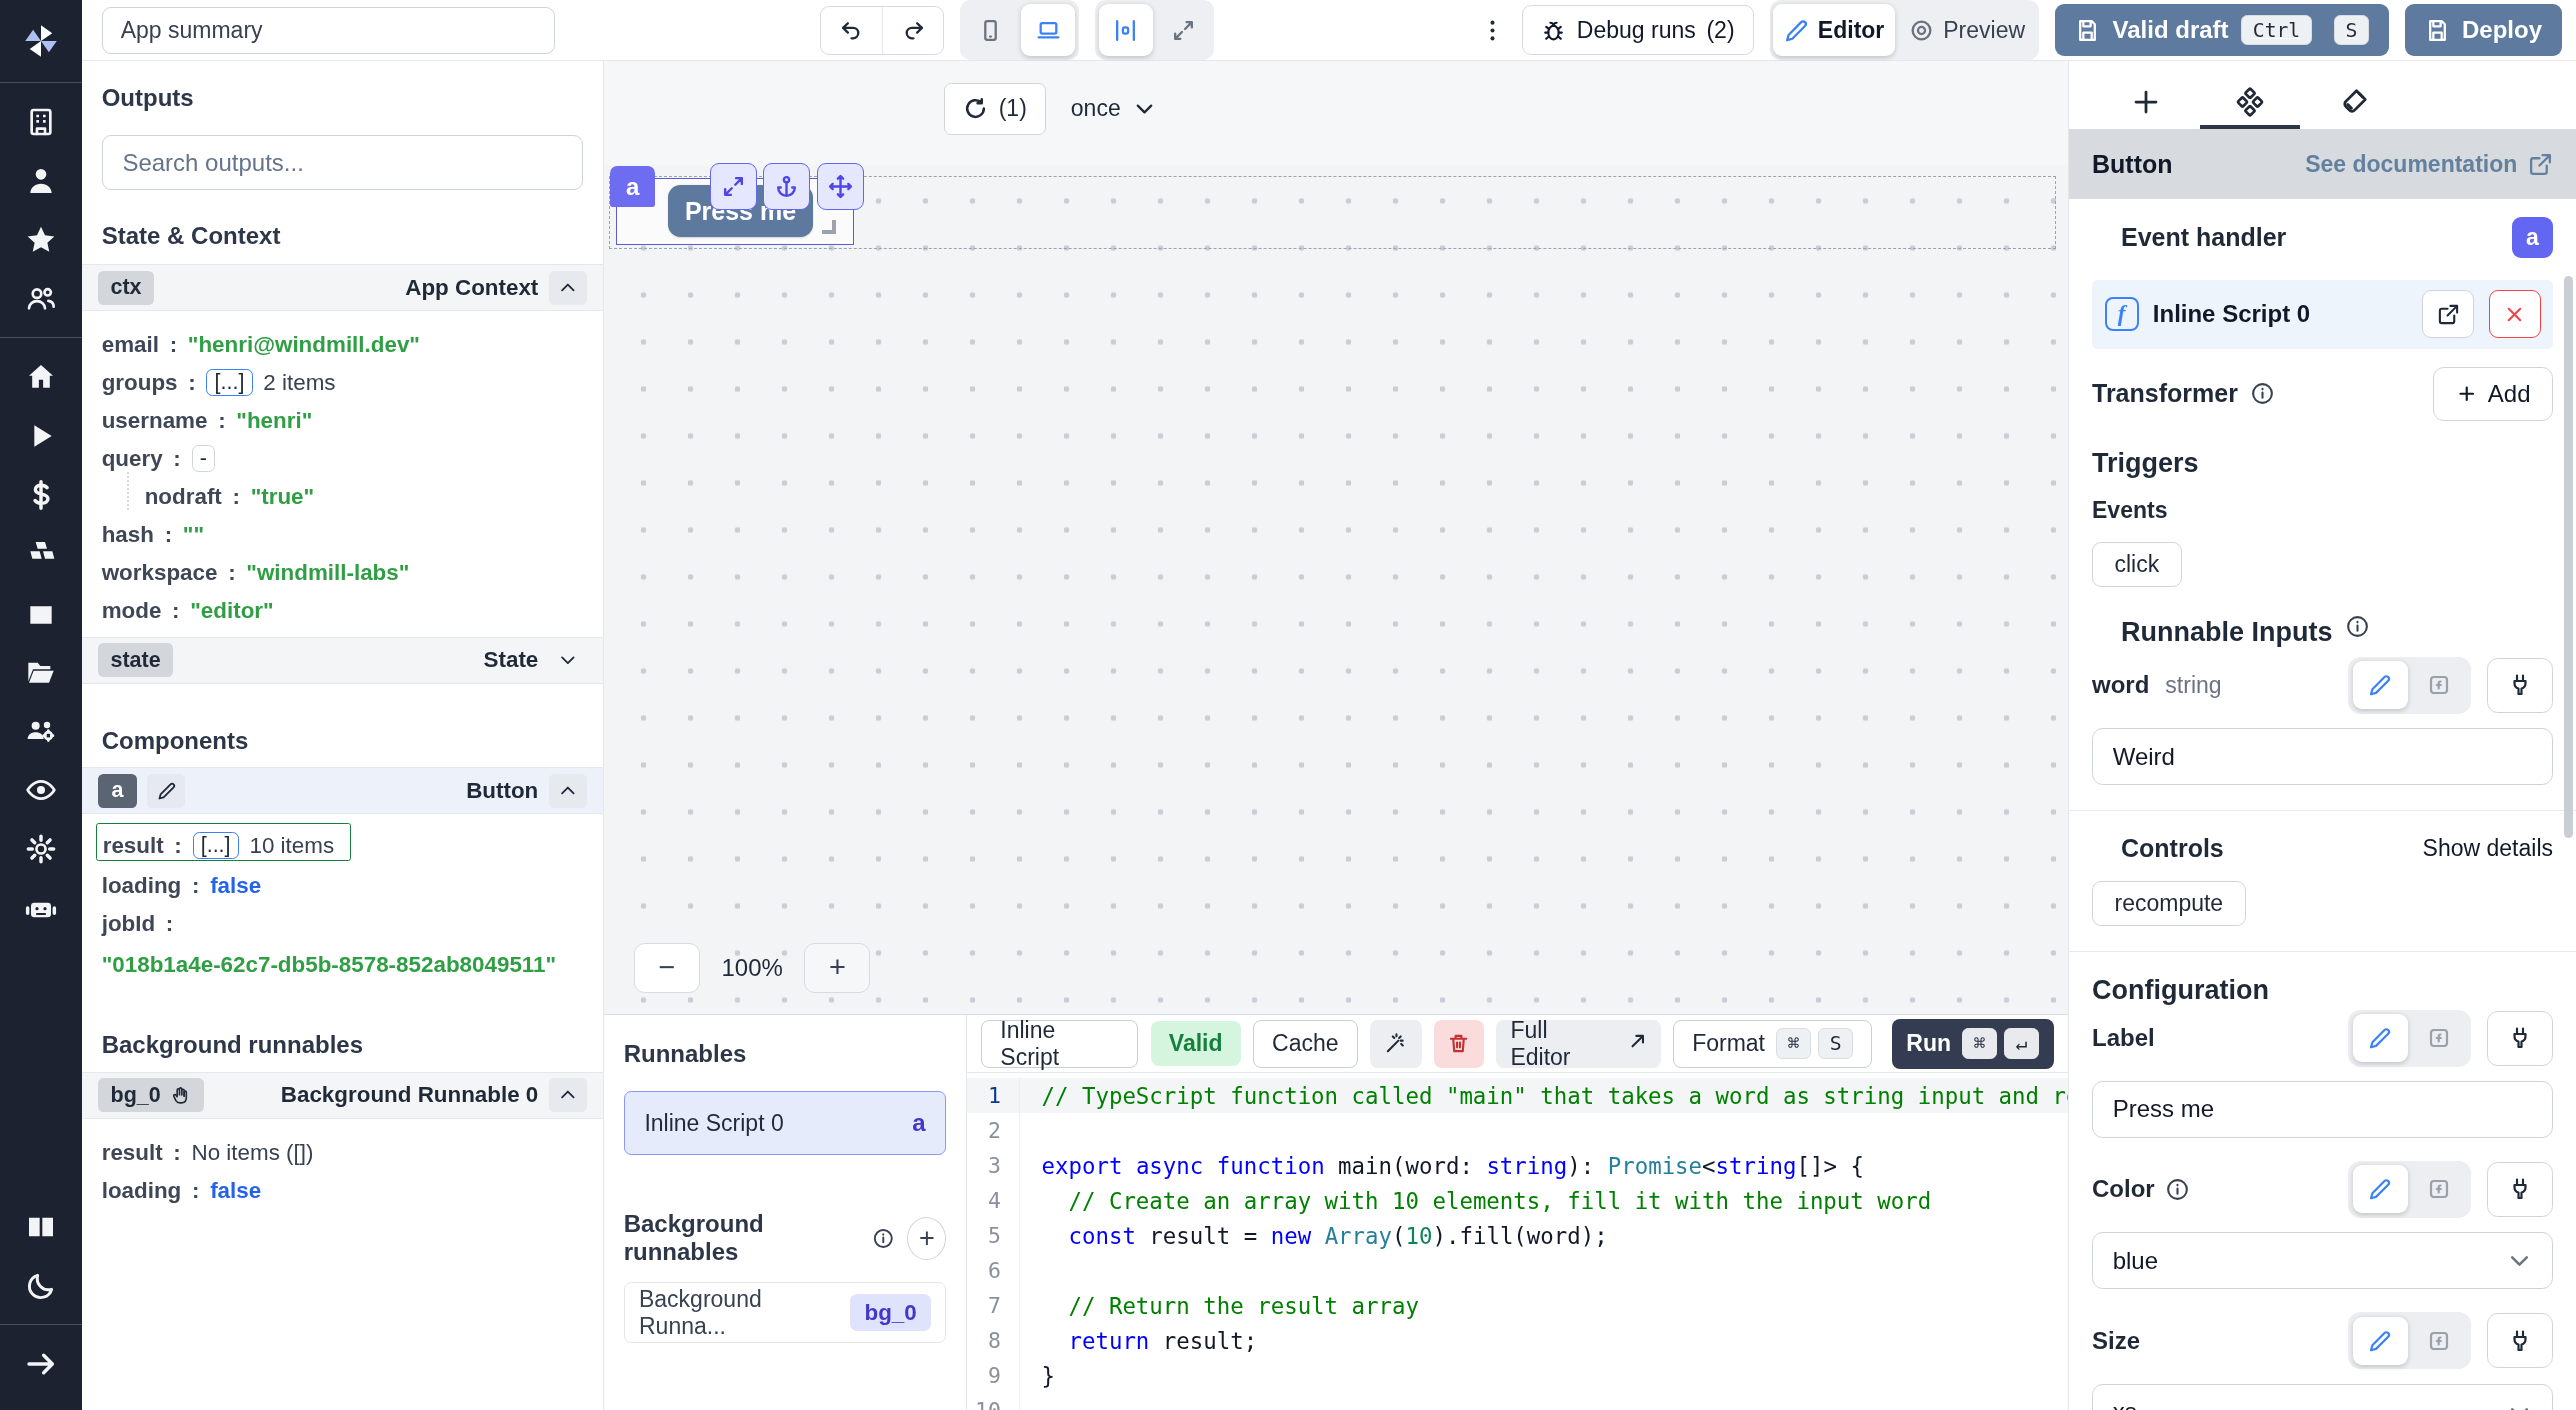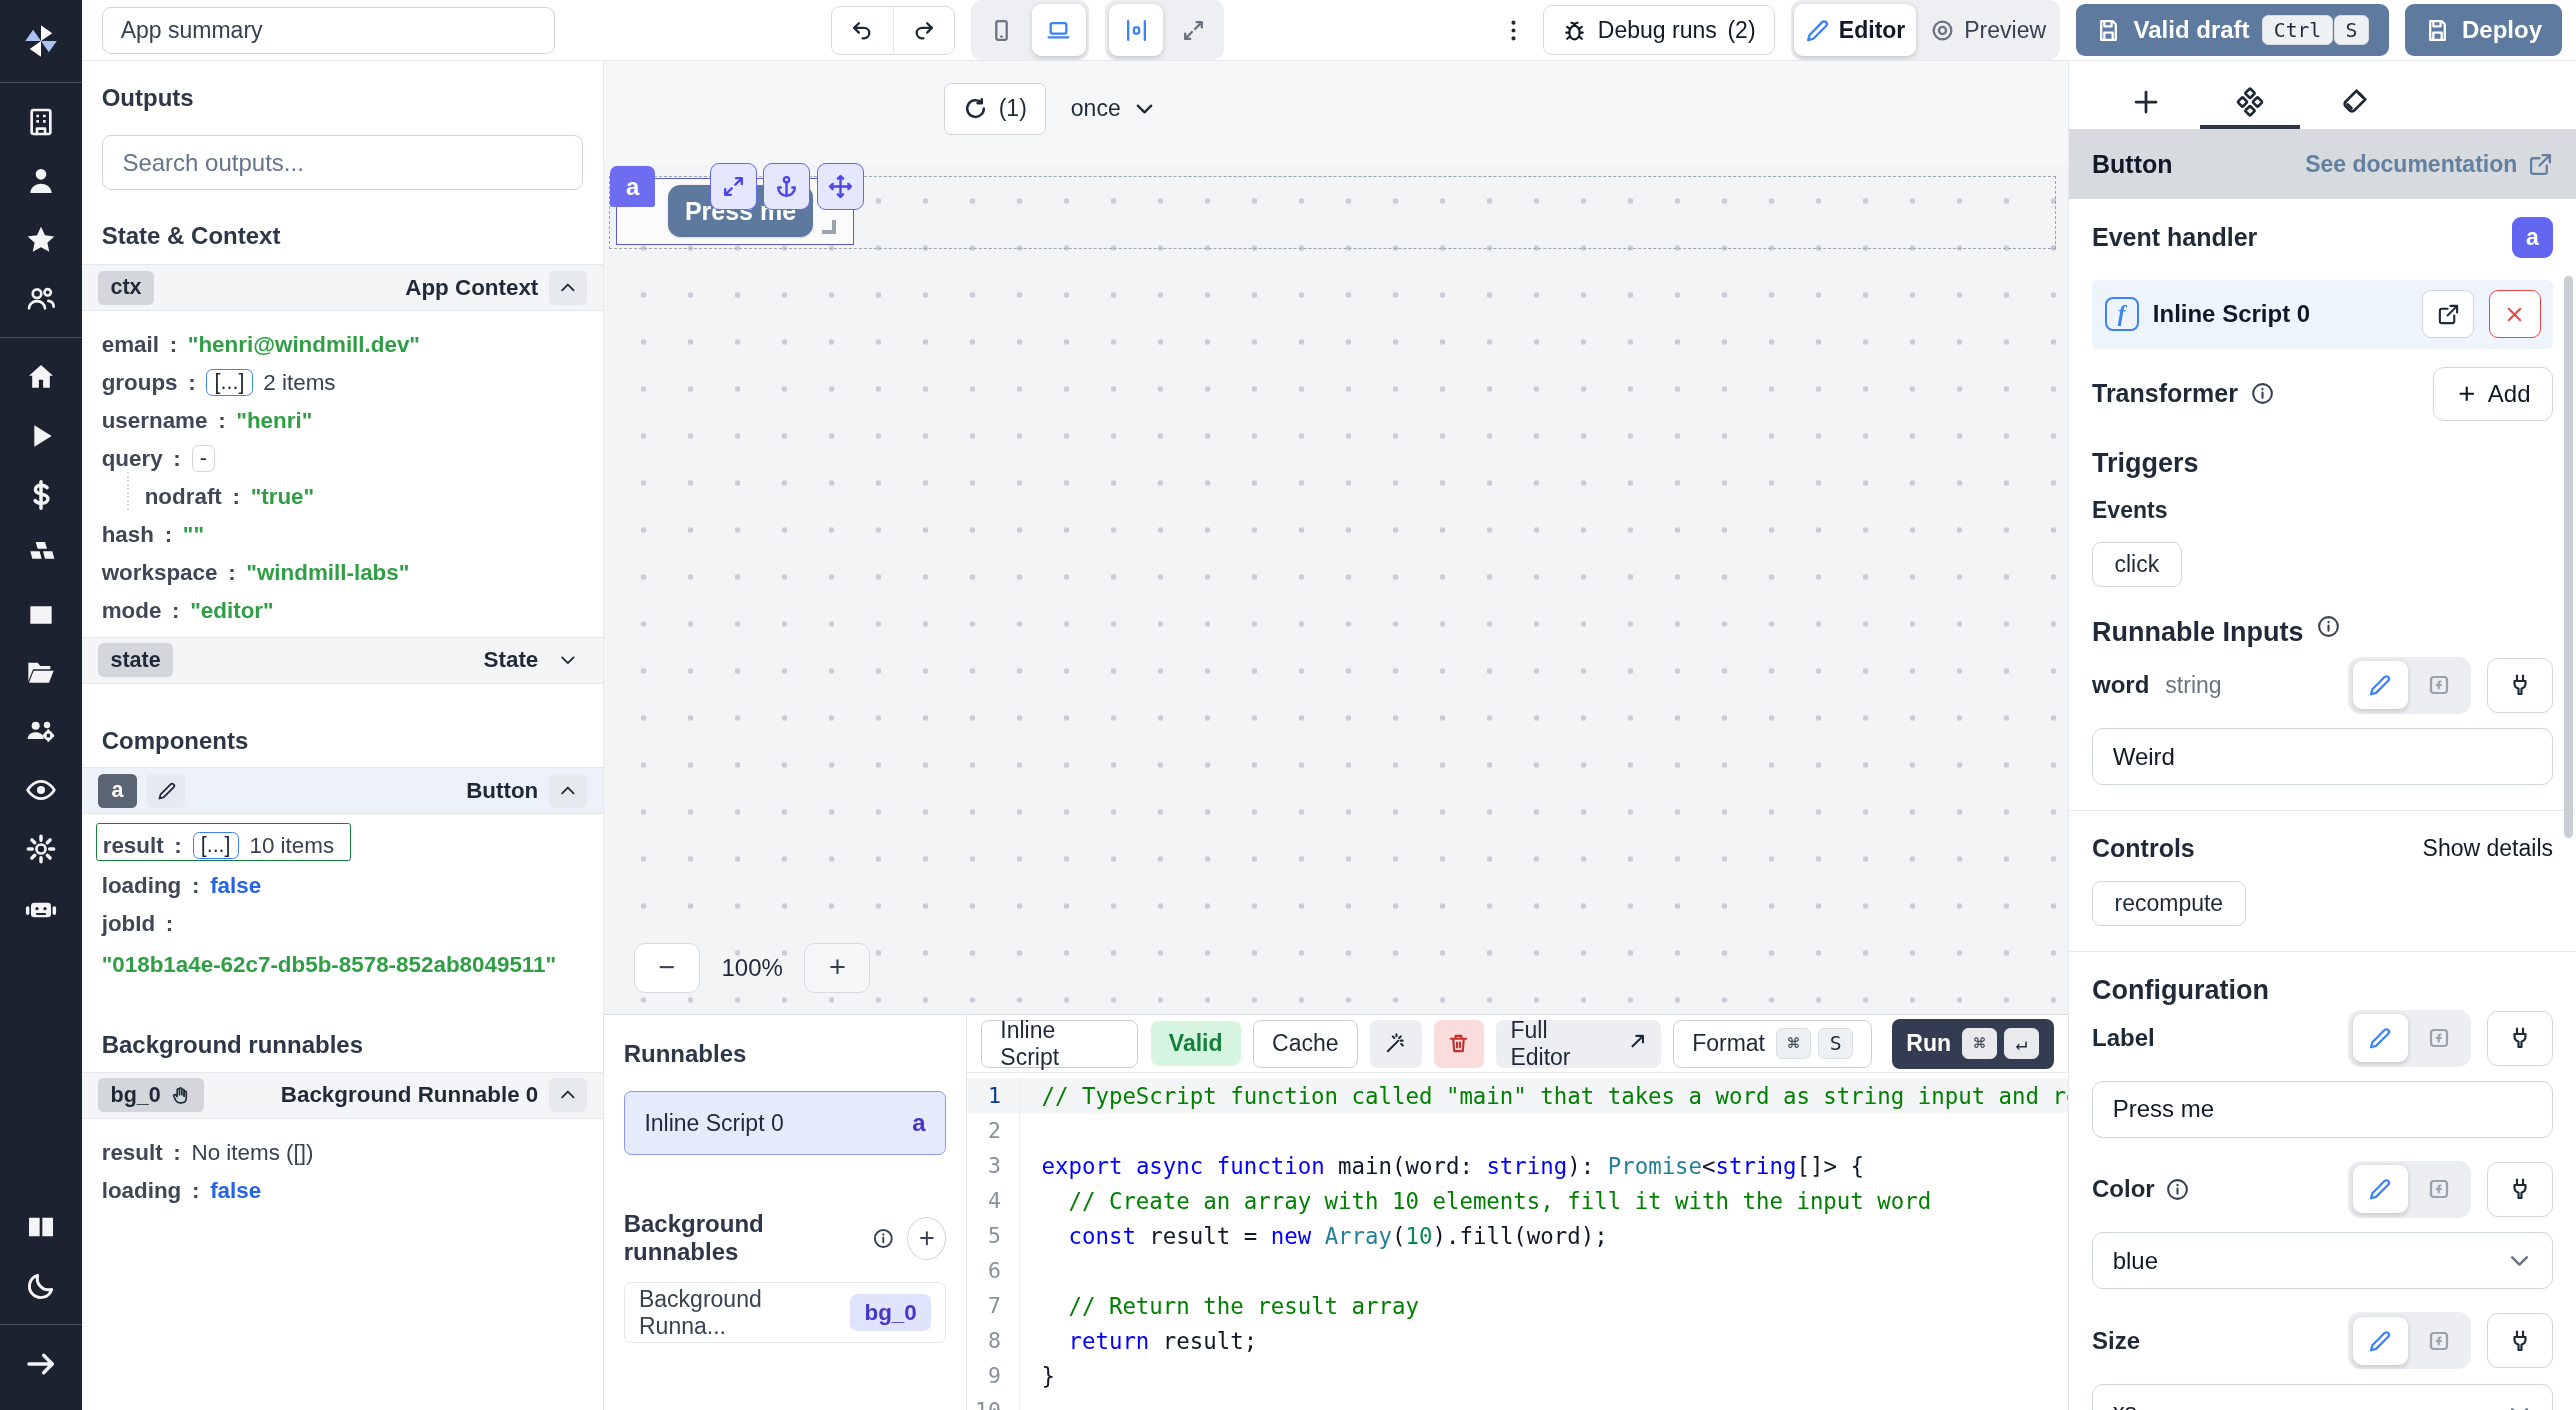--- a/index.html
+++ b/index.html
@@ -171,21 +171,21 @@
   .rtabs { height:68px; display:flex; align-items:flex-start; padding:16px 0 0 25px; gap:0; flex-shrink:0; }
   .rtab { width:104px; height:50px; display:flex; align-items:center; justify-content:center; cursor:pointer;
           position:relative; color:#1f2937; }
   .rtab svg { width:30px; height:30px; stroke:#1f2937; fill:none; stroke-width:2.2; stroke-linecap:round; stroke-linejoin:round; }
   .rtab.active::after { content:""; position:absolute; left:1.8px; right:1.8px; bottom:-1.8px; height:3.6px; background:#2d3748; }
   .rheader { height:70px; background:#d7dade; display:flex; align-items:center; padding:0 23px; gap:10.7px; flex-shrink:0; }
   .rheader .rtitle { font-size:25px; font-weight:700; color:#111827; }
   .doc-link { margin-left:auto; display:flex; align-items:center; gap:10.7px; color:#64809f; font-size:23px; font-weight:600; cursor:pointer; }
   .doc-link svg { width:25px; height:25px; stroke:#64809f; fill:none; stroke-width:2.2; stroke-linecap:round; stroke-linejoin:round; }
   .rbody { flex:1; padding:18px 23px 0; overflow:hidden; }
-  .row-between { display:flex; align-items:center; }
+  .row-between { display:flex; align-items:center;margin-left:29px; }
   .rlabel { font-size:25px; font-weight:700; color:#1f2937; }
   .rlabel-sm { font-size:24px; font-weight:700; color:#1f2937; }
   .badge-a { margin-left:auto; width:41px; height:41px; background:#6366f1; border-radius:9px; color:#fff;
              font-size:23px; font-weight:700; display:flex; align-items:center; justify-content:center; }
   .script-row { margin-top:21.5px; background:#eef4fb; border-radius:5.4px; display:flex; align-items:center;
                 padding:10.7px 12.5px; gap:14.3px; }
   .f-icon { width:34px; height:34px; border:2.7px solid #3b82f6; border-radius:8px; color:#3b82f6; font-weight:700;
             font-style:italic; font-size:23px; display:flex; align-items:center; justify-content:center;
             font-family:"Liberation Serif",serif; }
   .script-name { font-size:24px; font-weight:600; color:#111827; }
@@ -416,21 +416,21 @@
             </svg>
           <span class="seg-label">Preview</span>
         </div>
       </div>
       <div class="primary-btn">
         <svg viewBox="0 0 24 24">
             <path d="M5 3h11l3 3v15H5z"></path>
             <path d="M8 3v5h7V3M8 21v-7h8v7"></path>
           </svg>
         <span>Valid draft</span>
-        <span style="display:flex;gap:1px;">
+        <span style="display:flex;gap:22px;text-decoration:underline;">
 
         <span class="kbd">Ctrl</span>
             <span class="kbd">S</span>
           </span>
       </div>
       <div class="primary-btn">
         <svg viewBox="0 0 24 24">
             <path d="M5 3h11l3 3v15H5z"></path>
             <path d="M8 3v5h7V3M8 21v-7h8v7"></path>
           </svg>

